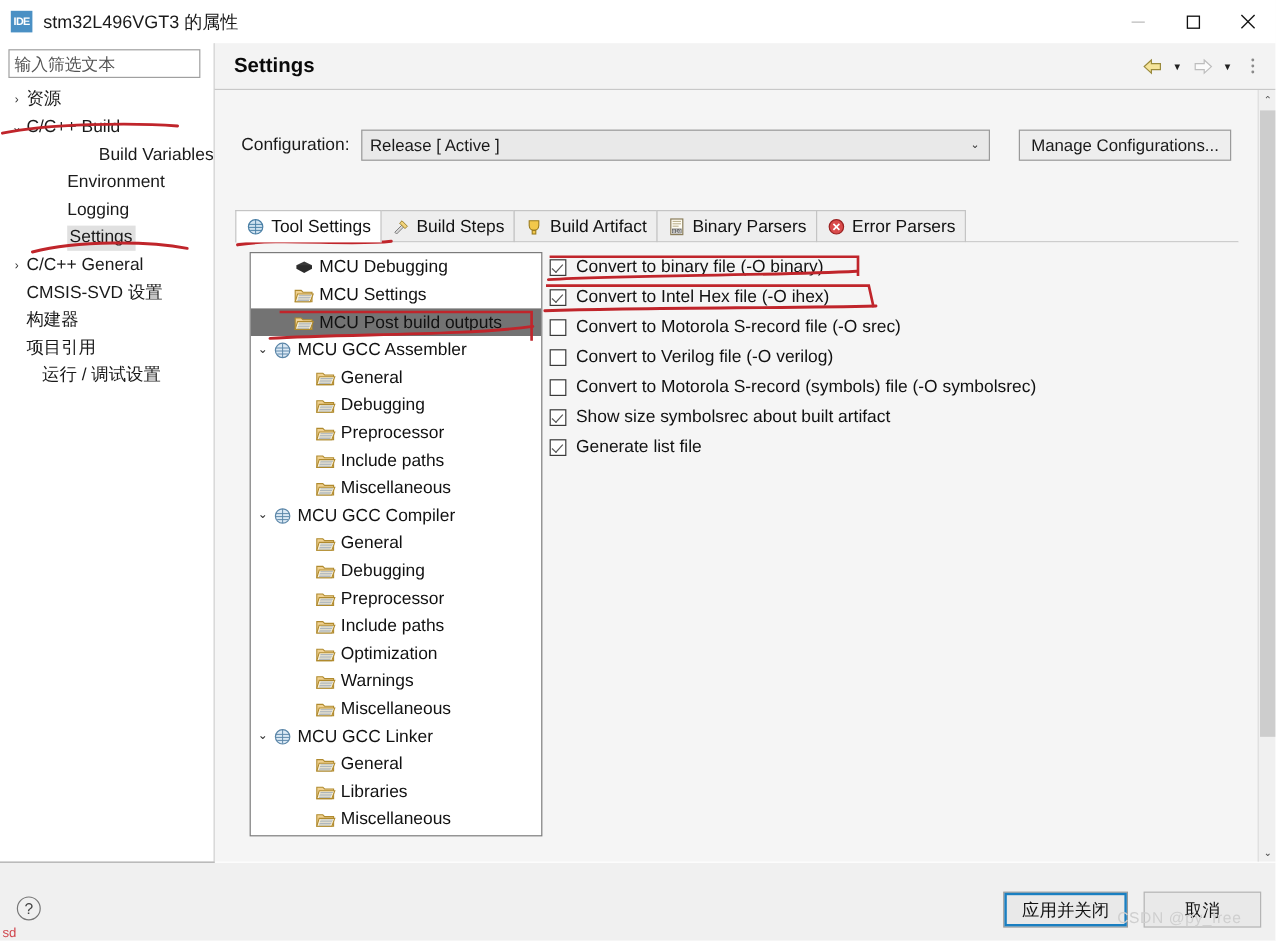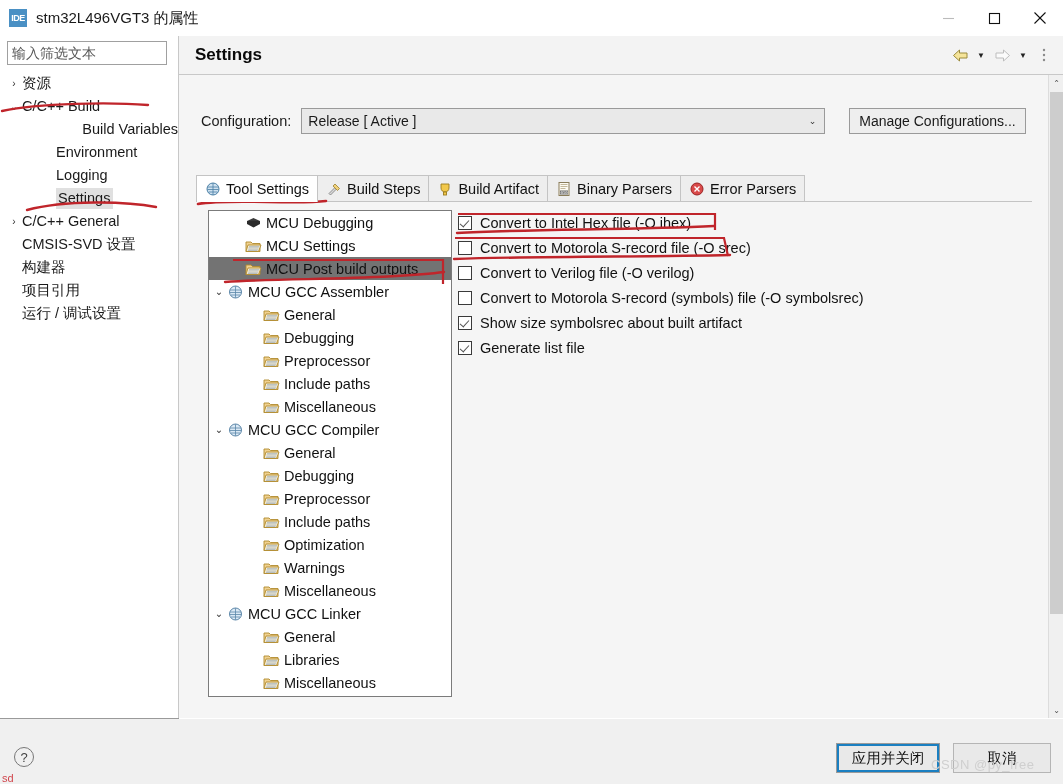--- a/index.html
+++ b/index.html
@@ -338,21 +338,21 @@
         <span class="lbl">CMSIS-SVD 设置</span>
       </div>
       <div class="tree-item" style="padding-left: 6px;">
         <span class="twisty"></span>
         <span class="lbl">构建器</span>
       </div>
       <div class="tree-item" style="padding-left: 6px;">
         <span class="twisty"></span>
         <span class="lbl">项目引用</span>
       </div>
-      <div class="tree-item" style="padding-left: 6px;">
+      <div class="tree-item" style="padding-left: 19px;">
         <span class="twisty"></span>
         <span class="lbl">运行 / 调试设置</span>
       </div>
     </div>
   <div class="vdivider"></div>
   <div class="left-bottom-line"></div>
 
   <div class="right-header">
     <div class="settings-title">Settings</div>
     <div class="header-tools">
@@ -667,20 +667,24 @@
                 <path d="M3 7 L16 7 L13.5 13.5 L1 13.5 Z" fill="#fdf3d8" stroke="#b08a2e" stroke-width="0.9"></path>
                 <path d="M4 8.4 L14.4 8.4 M3.6 9.8 L13.8 9.8 M3.2 11.2 L13.1 11.2 M2.8 12.5 L12.5 12.5" stroke="#9aa7b5" stroke-width="0.7"></path>
               </svg>
             </span>
             <span>Miscellaneous</span>
           </div>
         </div>
       <div class="opts">
           <div class="opt-row">
             <span class="cb checked"></span>
+            <span>Convert to binary file (-O binary)</span>
+          </div>
+          <div class="opt-row">
+            <span class="cb checked"></span>
             <span>Convert to Intel Hex file (-O ihex)</span>
           </div>
           <div class="opt-row">
             <span class="cb"></span>
             <span>Convert to Motorola S-record file (-O srec)</span>
           </div>
           <div class="opt-row">
             <span class="cb"></span>
             <span>Convert to Verilog file (-O verilog)</span>
           </div>

